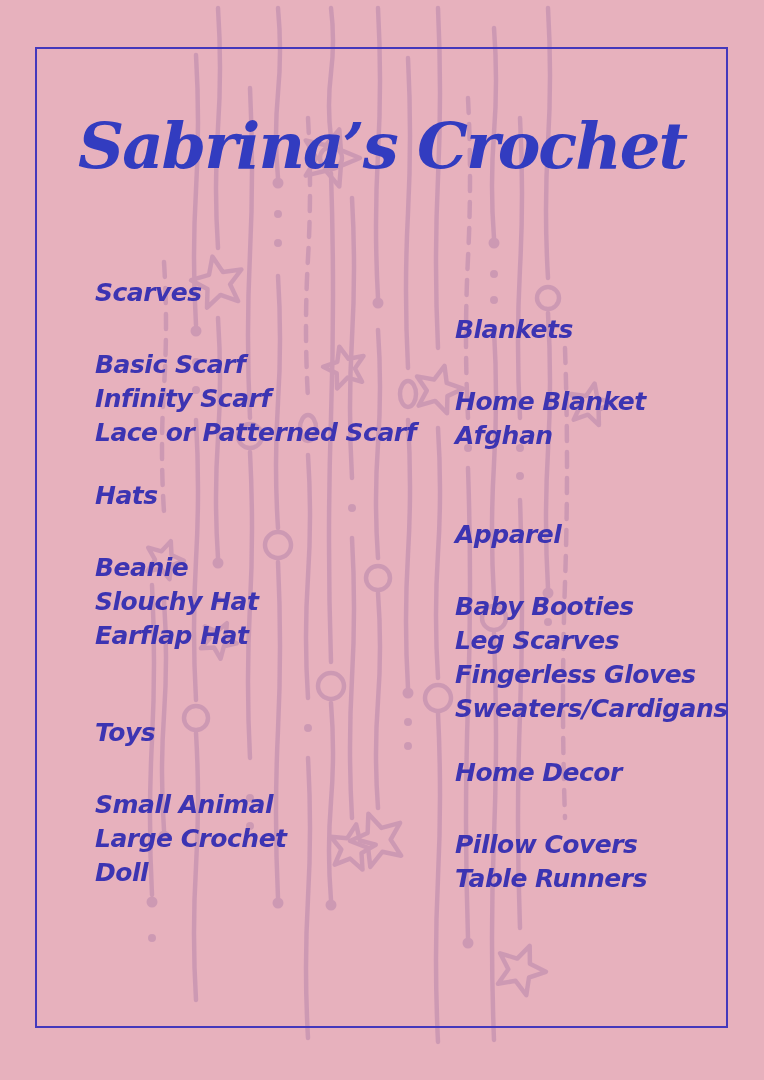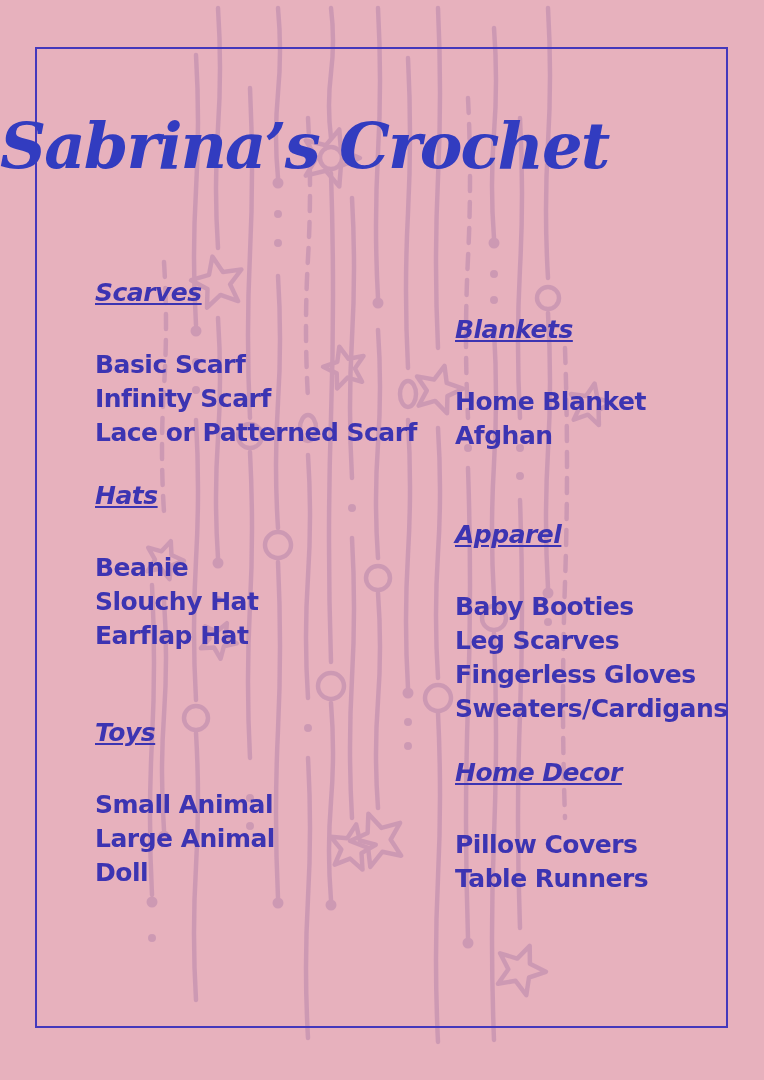--- a/index.html
+++ b/index.html
@@ -11,35 +11,35 @@
     position:relative;width:764px;height:1080px;overflow:hidden;
     background:var(--bg);
     font-family:"DejaVu Sans", sans-serif;
   }
   .pattern{position:absolute;inset:0;pointer-events:none;}
   .frame{
     position:absolute;left:35px;top:47px;width:693px;height:981px;
     border:2px solid var(--frame);pointer-events:none;
   }
   .title{
-    position:absolute;left:0;right:0;top:104px;margin:0;
+    position:absolute;left:0;right:0;top:104px;margin:0;text-align:center;
     font-family:"DejaVu Serif", serif;font-style:italic;font-weight:700;
     font-size:64px;letter-spacing:-2px;color:var(--title_ink);line-height:1.3;
   }
   .col{position:absolute;top:0;height:100%;}
   .col-left{left:95px;width:345px;}
   .col-right{left:455px;width:285px;margin-top:44px;}
   .sec{position:absolute;left:0;right:0;}
   .h{
     margin:0;font-size:25px;line-height:34px;font-style:italic;font-weight:700;
-    color:var(--ink);letter-spacing:-0.5px;white-space:nowrap;text-decoration:underline;
+    color:var(--ink);letter-spacing:-0.5px;white-space:nowrap;
   }
   .items{list-style:none;margin:38px 0 0 0;padding:0;}
   .items li{
-    font-size:25px;line-height:34px;font-weight:700;
+    font-size:25px;line-height:34px;font-style:italic;font-weight:700;
     color:var(--ink);letter-spacing:-0.5px;white-space:nowrap;
   }
   
   .l-s1{top:276px;} .l-s2{top:479px;} .l-s3{top:716px;}
   .r-s1{top:269px;} .r-s2{top:474px;} .r-s3{top:712px;}
 </style>
 </head>
 <body>
 
 <div class="poster">
@@ -157,21 +157,21 @@
       <ul class="items">
         <li>Beanie</li>
         <li>Slouchy Hat</li>
         <li>Earflap Hat</li>
       </ul>
     </section>
     <section class="sec l-s3">
       <h2 class="h">Toys</h2>
       <ul class="items">
         <li>Small Animal</li>
-        <li>Large Animal</li>
+        <li>Large Crochet</li>
         <li>Doll</li>
       </ul>
     </section>
   </div>
 
   <div class="col col-right">
     <section class="sec r-s1">
       <h2 class="h">Blankets</h2>
       <ul class="items">
         <li>Home Blanket</li>

